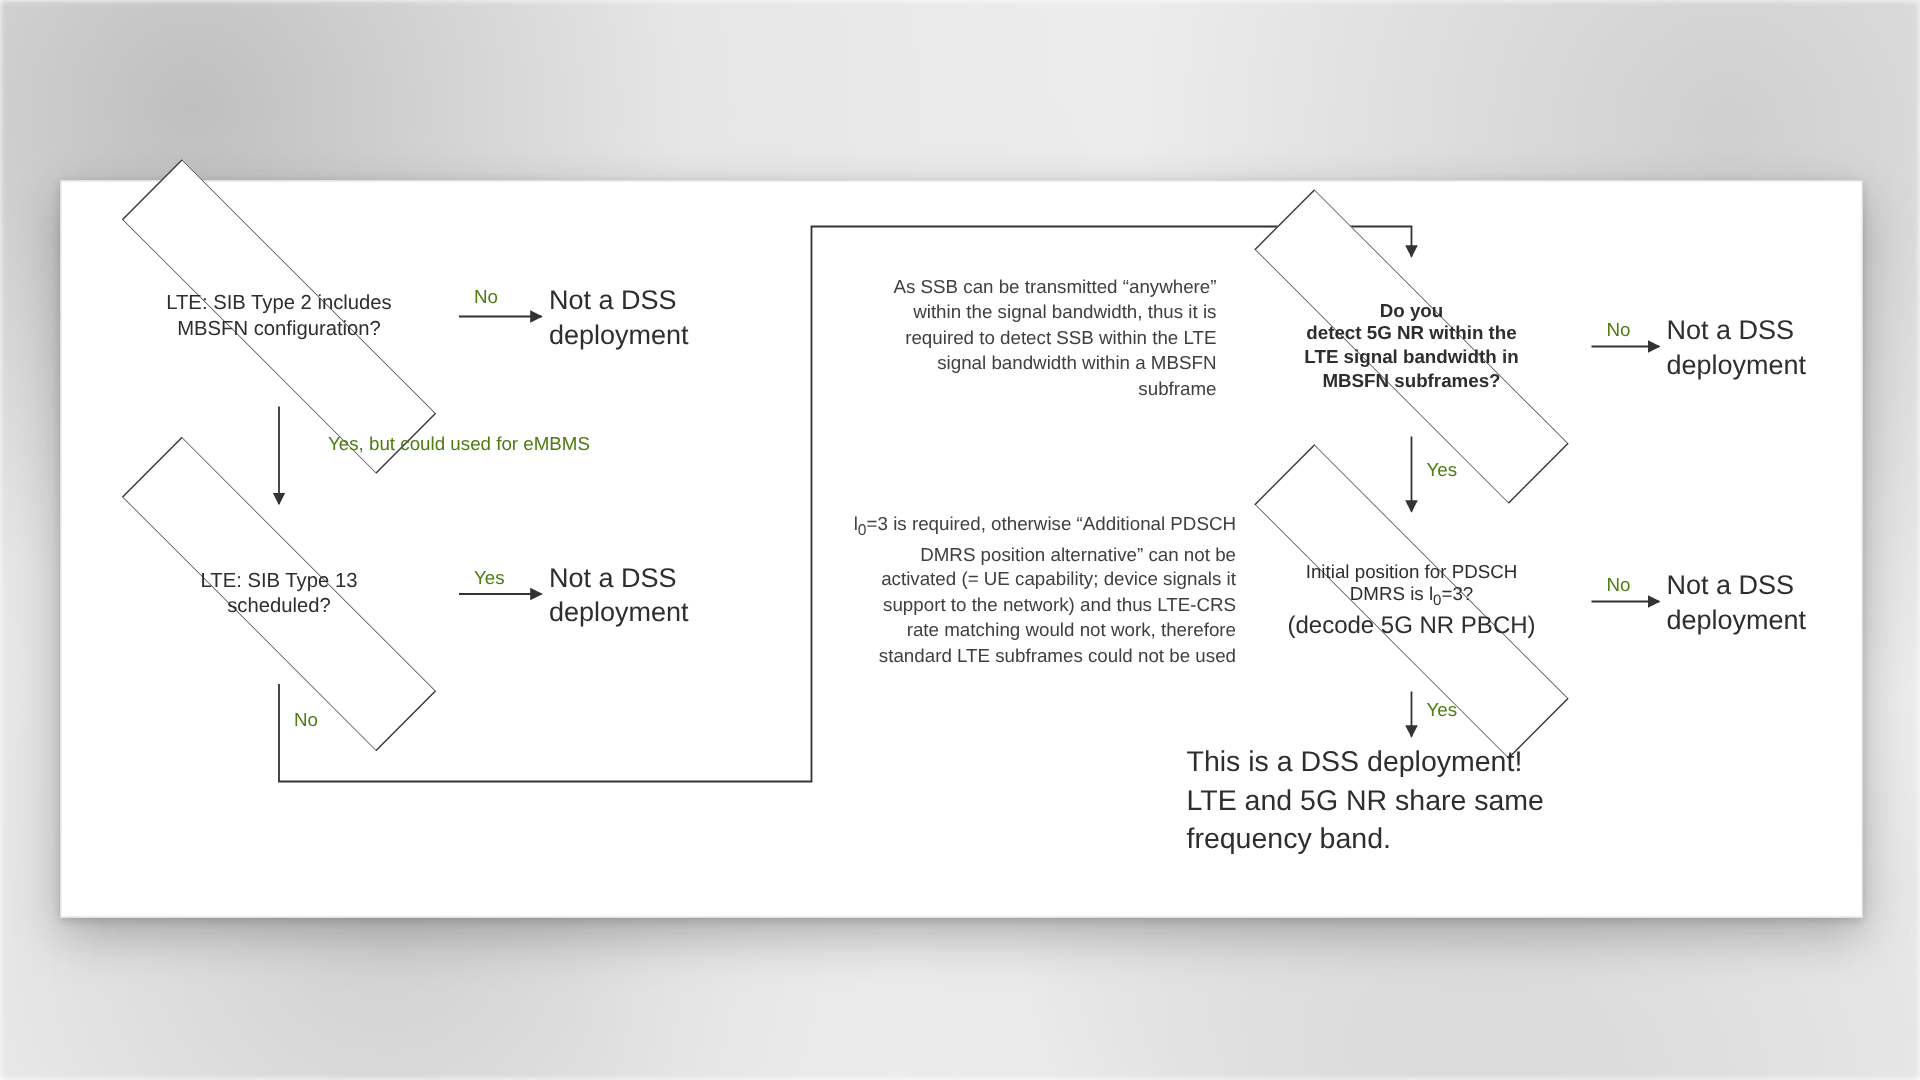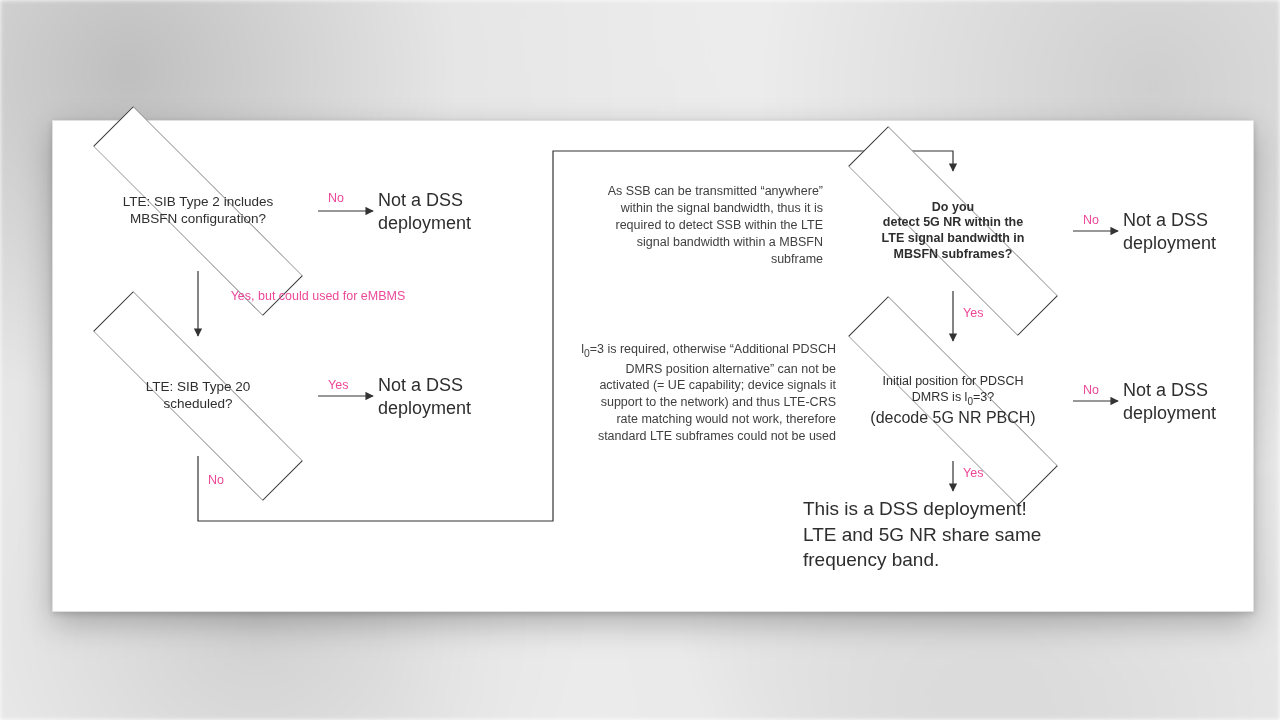--- a/index.html
+++ b/index.html
@@ -7,32 +7,32 @@
   
   .bg{position:absolute;inset:0;background:
     radial-gradient(circle at 10% 10%,#bfbfbf 0%,#e6e6e6 25%,transparent 45%),
     radial-gradient(circle at 90% 12%,#cfcfcf 0%,#ececec 30%,transparent 55%),
     radial-gradient(circle at 80% 80%,#c8c8c8 0%,#eaeaea 30%,transparent 55%),
     radial-gradient(circle at 20% 85%,#d0d0d0 0%,#efefef 30%,transparent 55%),
     linear-gradient(#ededed,#e3e3e3);
     filter:blur(2px);}
   .card{position:absolute;left:40px;top:120px;width:1200px;height:490px;
     background:#fff;border:1px solid #e0e0e0;
-    box-shadow:0 12px 30px rgba(0,0,0,.25),0 2px 6px rgba(0,0,0,.15);margin-left:12px;}
+    box-shadow:0 12px 30px rgba(0,0,0,.25),0 2px 6px rgba(0,0,0,.15);}
   svg{position:absolute;inset:0;width:100%;height:100%;}
 
   .decision{position:absolute;width:240px;height:120px;}
   .diamond{position:absolute;inset:0;border:1.2px solid #3a3a3a;background:#fff;
     transform:rotate(45deg) scaleY(.47);transform-origin:center;}
   .dlabel{position:absolute;inset:0;display:flex;align-items:center;justify-content:center;
     text-align:center;font-size:13.5px;line-height:1.25;padding:0 34px;}
   .dlabel sub{font-size:10px;}
 
   .result{position:absolute;font-size:18px;line-height:1.3;}
-  .edge{position:absolute;font-size:12.5px;color:#ec4899;}
+  .edge{position:absolute;font-size:12.5px;color:#4d7c0f;}
   .note{position:absolute;font-size:12.5px;line-height:1.35;text-align:right;color:#404040;}
   .final{position:absolute;font-size:19px;line-height:1.35;text-align:left;}
 </style>
 </head>
 <body>
 
 <div class="bg"></div>
 
 <div class="card">
 
@@ -65,21 +65,21 @@
   <div class="decision" style="left:25px;top:30px;">
     <div class="diamond"></div>
     <div class="dlabel">LTE: SIB Type 2 includes MBSFN configuration?</div>
   </div>
   <div class="edge" style="left:275px;top:70px;">No</div>
   <div class="result" style="left:325px;top:68px;width:150px;">Not a DSS deployment</div>
   <div class="edge" style="left:155px;top:168px;width:220px;text-align:center;">Yes, but could used for eMBMS</div>
 
   <div class="decision" style="left:25px;top:215px;">
     <div class="diamond"></div>
-    <div class="dlabel">LTE: SIB Type 20 scheduled?</div>
+    <div class="dlabel">LTE: SIB Type 13 scheduled?</div>
   </div>
   <div class="edge" style="left:275px;top:257px;">Yes</div>
   <div class="result" style="left:325px;top:253px;width:150px;">Not a DSS deployment</div>
   <div class="edge" style="left:155px;top:352px;">No</div>
 
   <div class="decision" style="left:780px;top:50px;">
     <div class="diamond"></div>
     <div class="dlabel" style="font-size:12.5px;padding:0 26px;white-space:pre-line;font-weight:bold;">Do you
 detect 5G NR within the
 LTE signal bandwidth in MBSFN subframes?</div>

